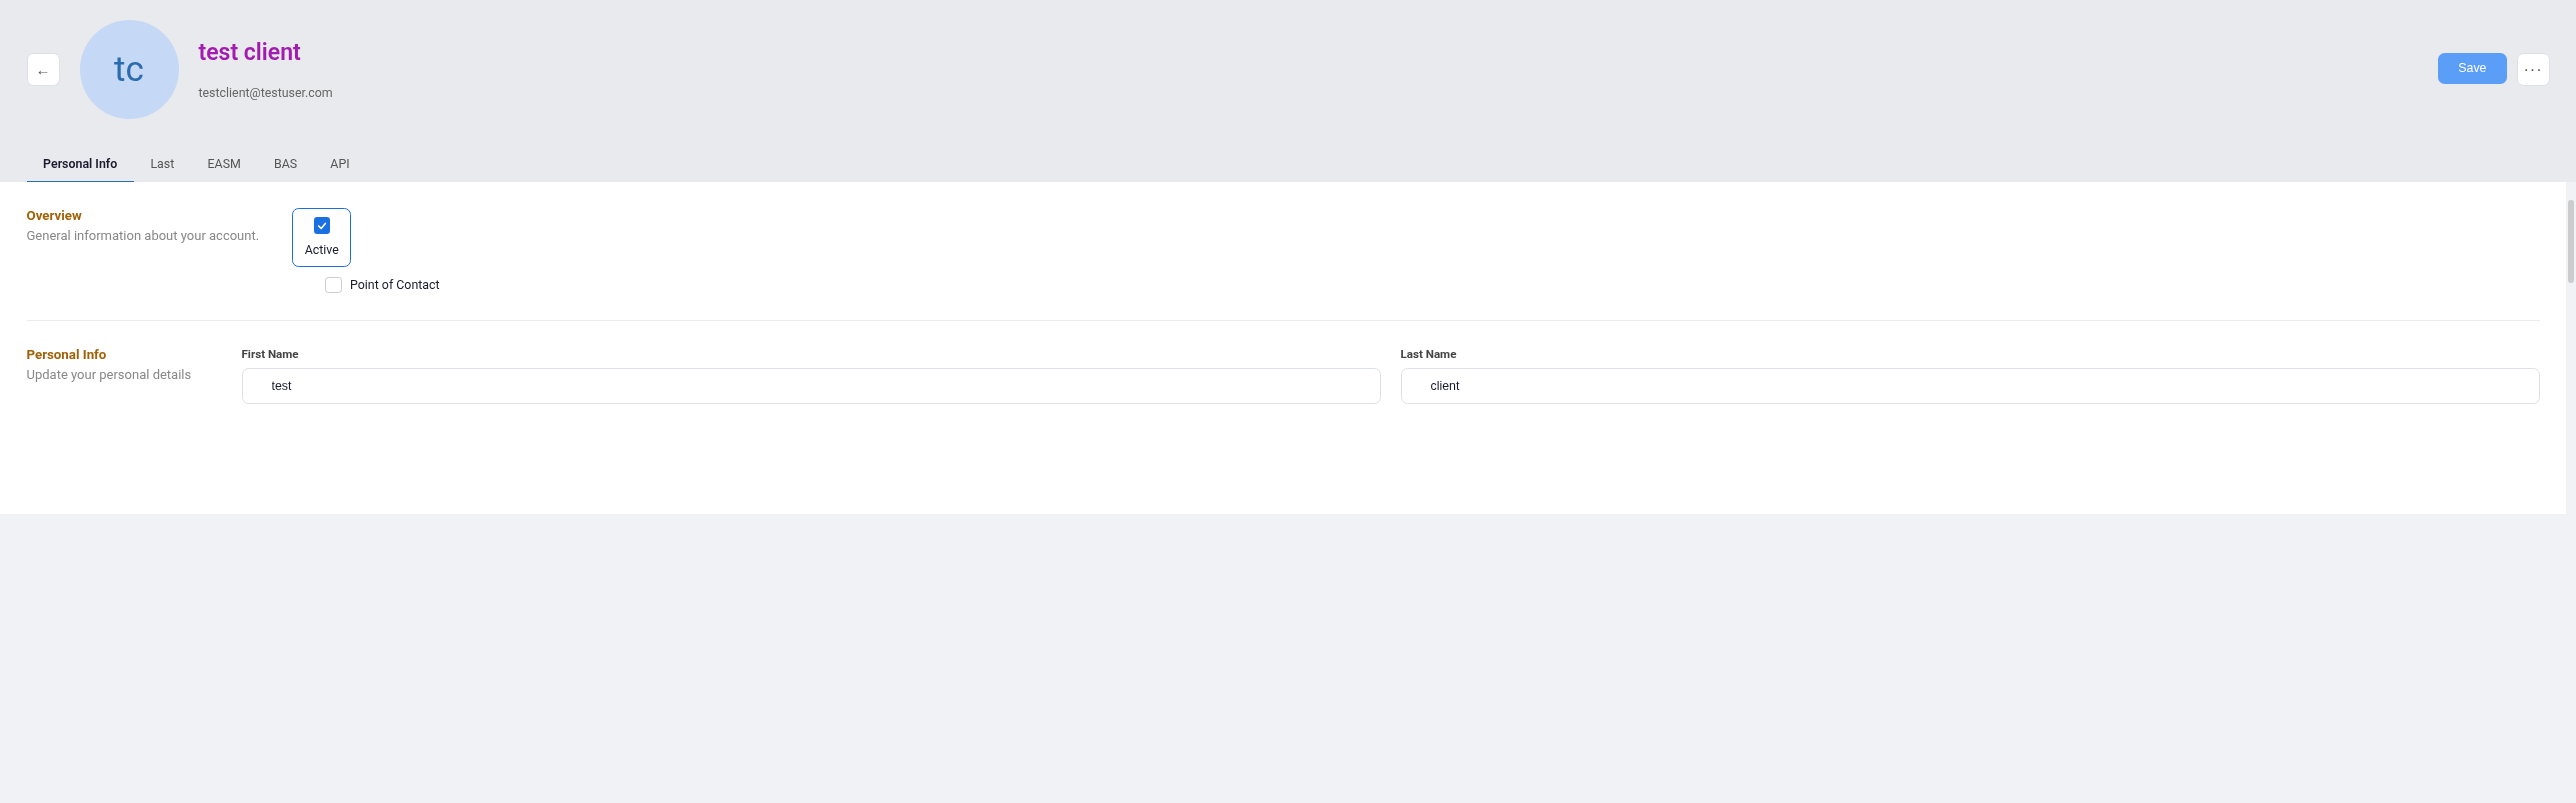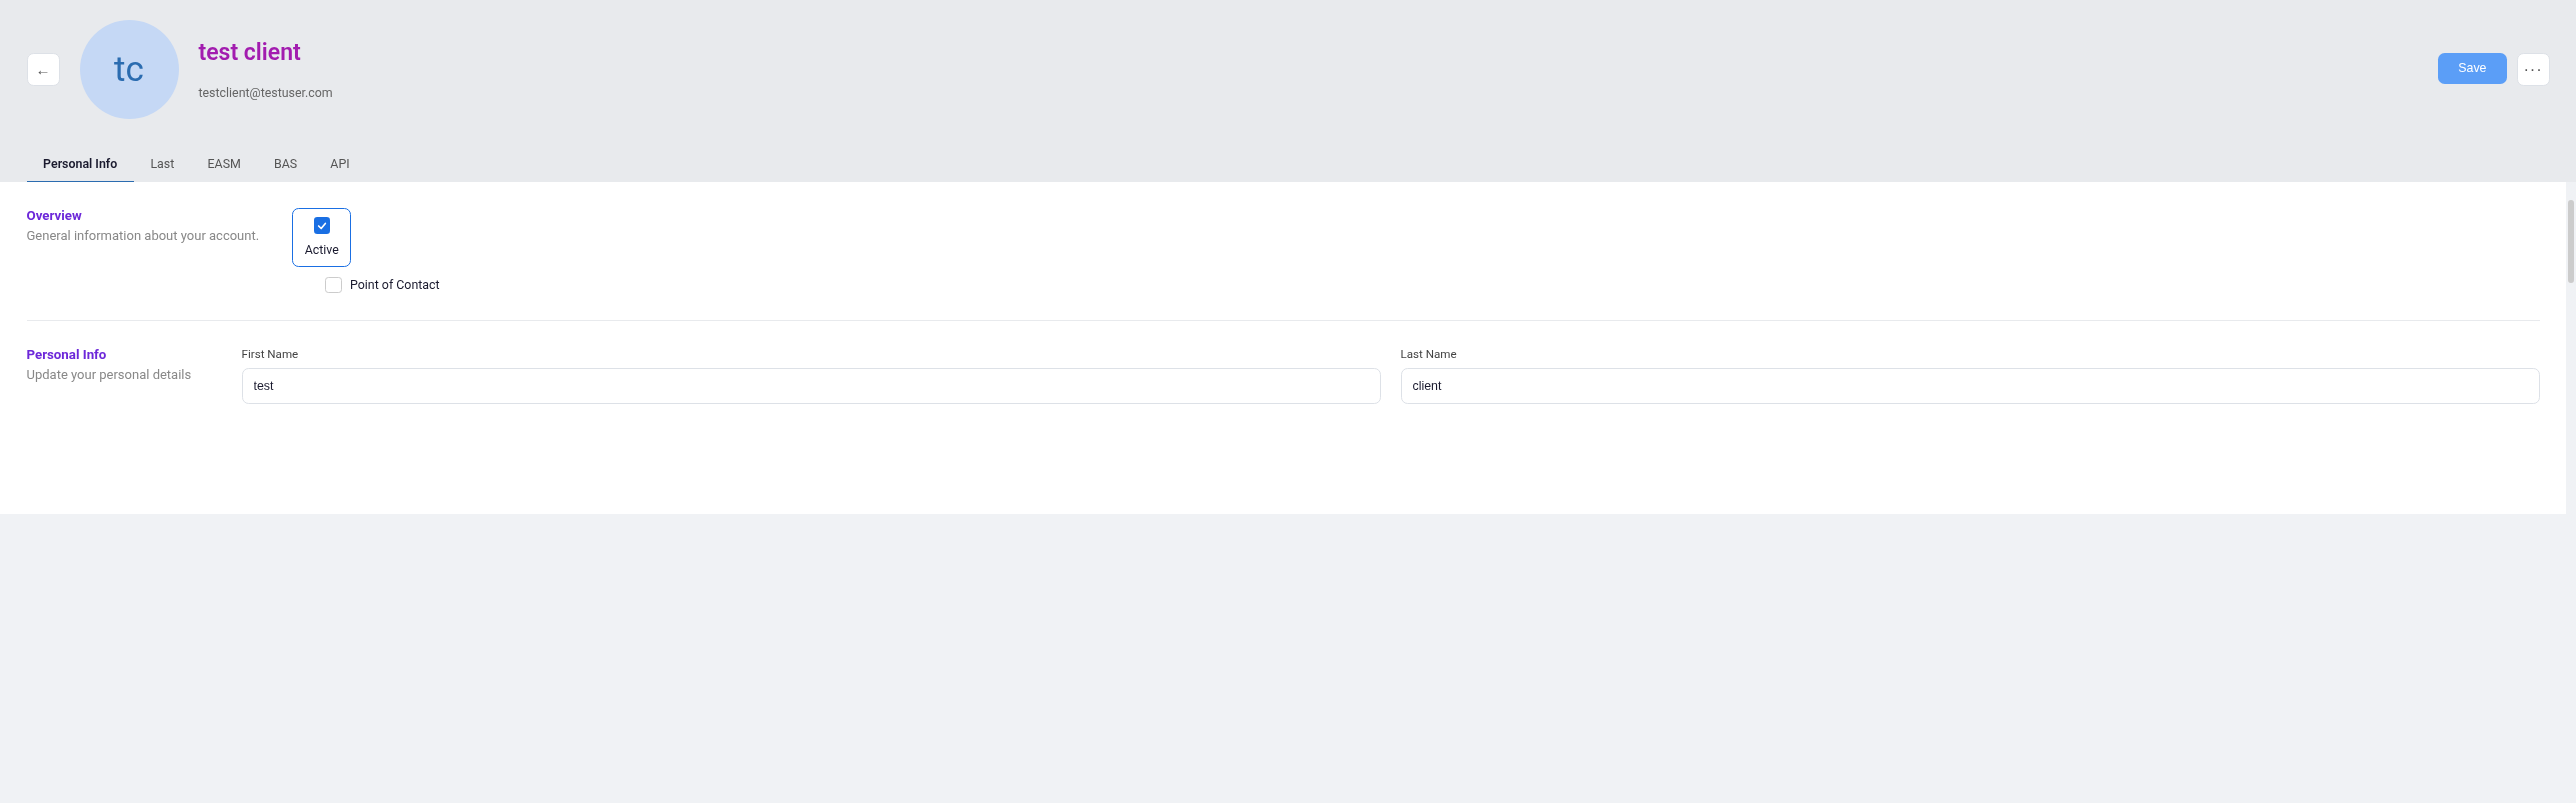--- a/index.html
+++ b/index.html
@@ -153,21 +153,21 @@
       margin-bottom: 26.5px;
     }
 
     .section-label {
       min-width: 182px;
     }
 
     .section-title {
       font-size: 13.3px;
       font-weight: 700;
-      color: #6d28d9;
+      color: #a16207;
       margin-bottom: 5px;
     }
 
     .section-desc {
       font-size: 13px;
       color: #888;
     }
 
     .section-fields {
       flex: 1;
@@ -243,27 +243,27 @@
     }
 
     .field-group {
       display: flex;
       flex-direction: column;
       gap: 6.6px;
     }
 
     .field-label {
       font-size: 11.6px;
-      font-weight: 400;
+      font-weight: 700;
       color: #444;
     }
 
     .field-input {
       width: 100%;
-      padding: 10px 11px;
+      padding: 10px 29px;
       border: 0.8px solid #dde1e7;
       border-radius: 6.6px;
       font-size: 12.4px;
       color: #1a1a2e;
       background: #fff;
       outline: none;
     }
 
     
     .content-wrapper {

